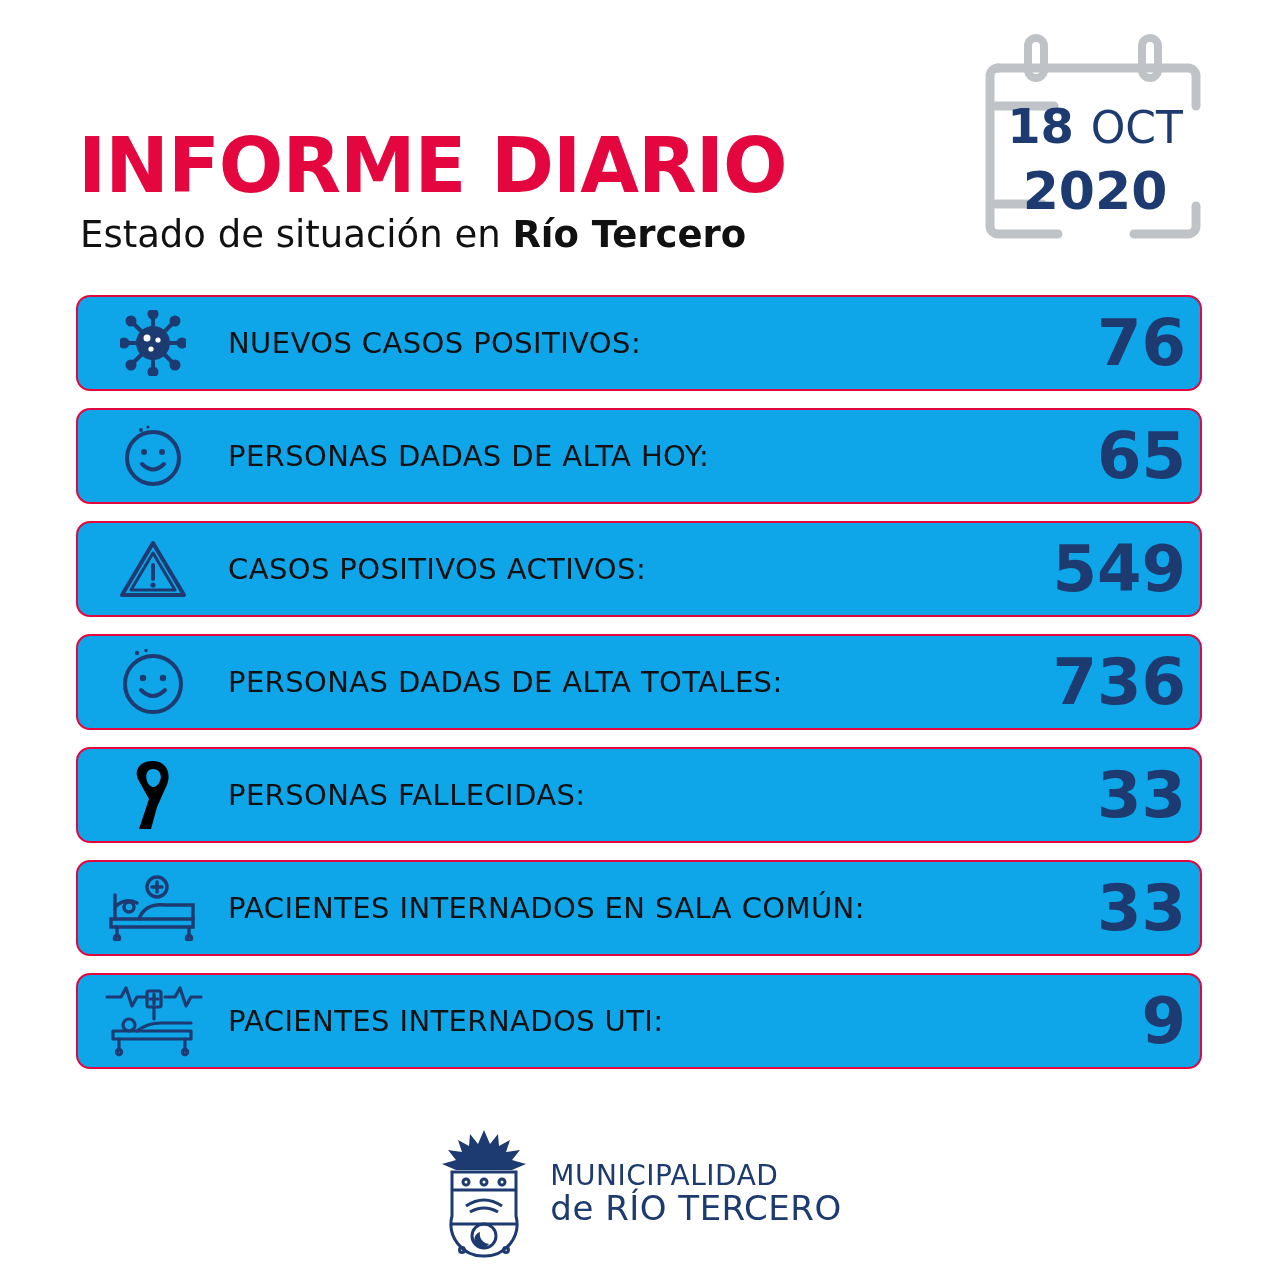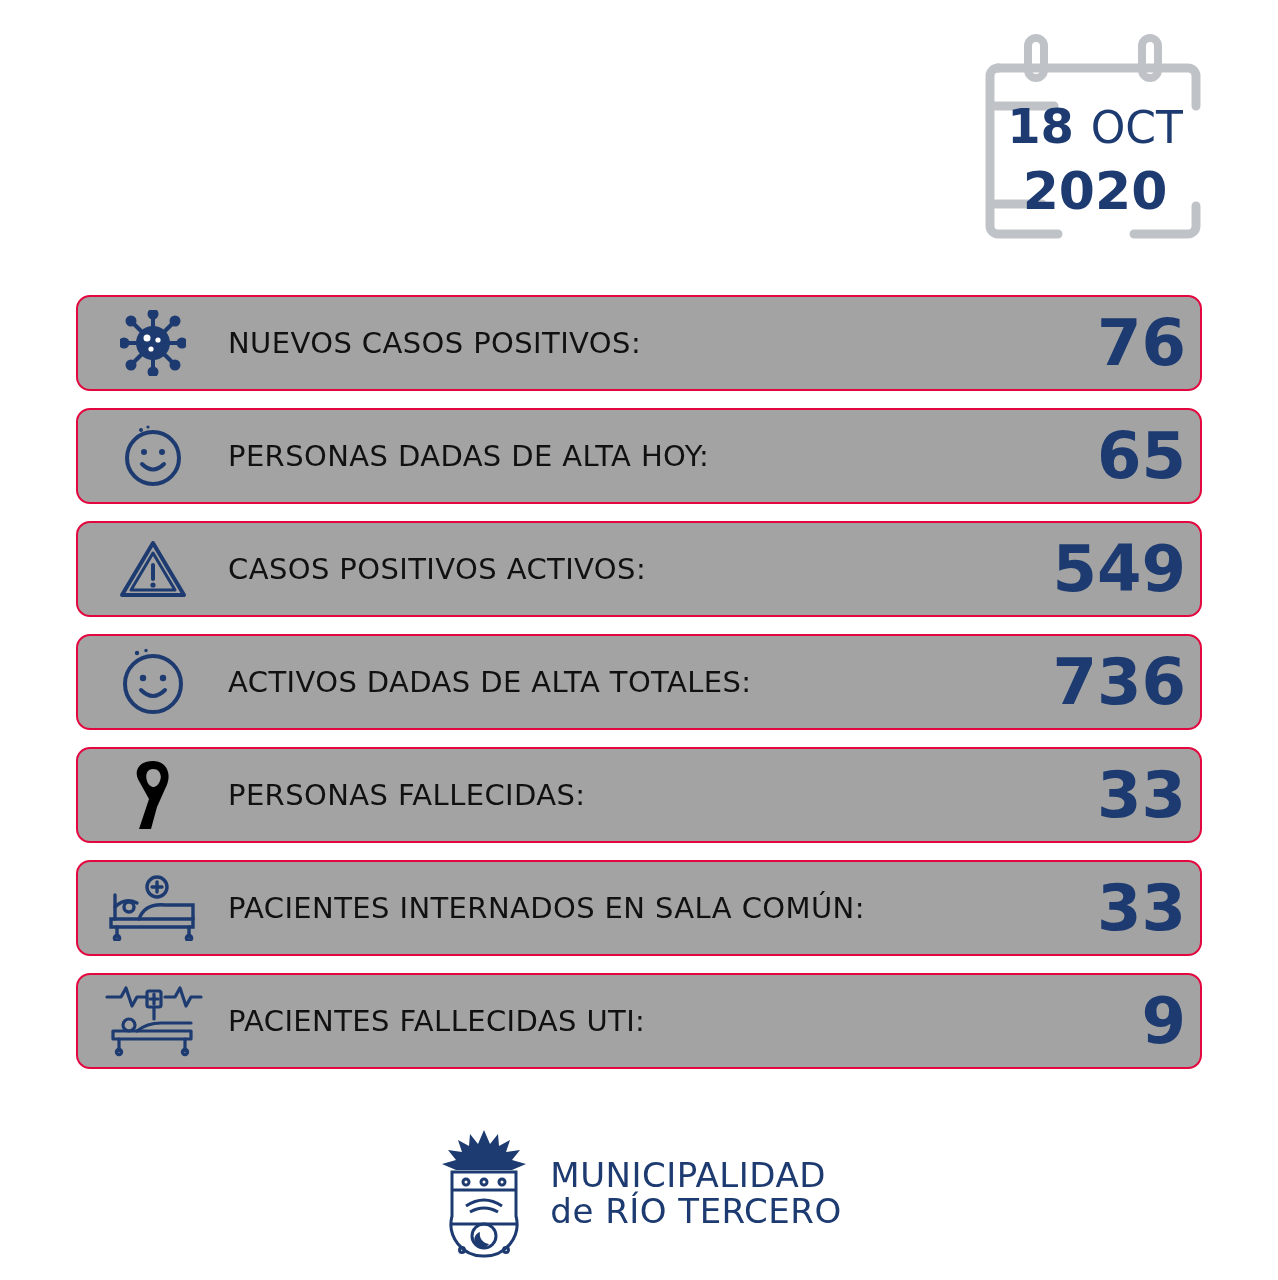--- a/index.html
+++ b/index.html
@@ -94,21 +94,21 @@
   }
   .stat-row {
     position: relative;
     height: 96px;
     border: 2px solid #e4073f;
     border-radius: 14px;
     margin-bottom: 17px;
     display: flex;
     align-items: center;
     box-sizing: border-box;
-    background: #a3a3a3;
+    background: #0ea5e9;
   }
   .icon-cell {
     width: 150px;
     min-width: 150px;
     height: 96px;
     display: flex;
     align-items: center;
     justify-content: center;
   }
   .label-cell {
@@ -144,37 +144,43 @@
   }
   .crest {
     width: 96px;
     height: 132px;
   }
   .footer-text {
     line-height: 1.05;
   }
   .footer-line1 {
     font-family: "DejaVu Sans", sans-serif;
-    font-size: 34px;
+    font-size: 28px;
     color: #1d3b70;
     letter-spacing: 0.5px;
   }
   .footer-line2 {
     font-family: "DejaVu Sans", sans-serif;
     font-size: 34px;
     font-weight: normal;
     color: #1d3b70;
     letter-spacing: 0.5px;
   }
 </style>
 </head>
 <body>
 
 <div class="header">
 
+  <div class="title-block">
+    <h1 class="main-title">INFORME DIARIO</h1>
+    <div class="subtitle">
+      <span>Estado de situación en </span><span class="city">Río Tercero</span>
+    </div>
+  </div>
 
   <div class="calendar">
     <svg width="222" height="232" viewBox="0 0 222 232">
 
       <rect x="44" y="4" width="16" height="40" rx="8" fill="none" stroke="#bfc3c7" stroke-width="8"></rect>
       <rect x="158" y="4" width="16" height="40" rx="8" fill="none" stroke="#bfc3c7" stroke-width="8"></rect>
 
       <path d="M14 34 h190 a8 8 0 0 1 8 8 v30" fill="none" stroke="#bfc3c7" stroke-width="9" stroke-linecap="round"></path>
       <path d="M14 34 a8 8 0 0 0 -8 8 v150 a8 8 0 0 0 8 8 h60" fill="none" stroke="#bfc3c7" stroke-width="9" stroke-linecap="round"></path>
       <path d="M150 200 h54 a8 8 0 0 0 8 -8 v-20" fill="none" stroke="#bfc3c7" stroke-width="9" stroke-linecap="round"></path>
@@ -256,21 +262,21 @@
     <div class="icon-cell">
       <svg width="68" height="68" viewBox="0 0 68 68">
         <circle cx="34" cy="36" r="28" fill="none" stroke="#1d3b70" stroke-width="4"></circle>
         <circle cx="24" cy="30" r="3.2" fill="#1d3b70"></circle>
         <circle cx="44" cy="30" r="3.2" fill="#1d3b70"></circle>
         <path d="M22 42 q12 12 24 0" fill="none" stroke="#1d3b70" stroke-width="4" stroke-linecap="round"></path>
         <circle cx="18" cy="5" r="2.2" fill="#1d3b70"></circle>
         <circle cx="27" cy="2.5" r="1.7" fill="#1d3b70"></circle>
       </svg>
     </div>
-    <div class="label-cell">ACTIVOS DADAS DE ALTA TOTALES:</div>
+    <div class="label-cell">PERSONAS DADAS DE ALTA TOTALES:</div>
     <div class="value-cell">736</div>
   </div>
 
   <div class="stat-row">
     <div class="icon-cell">
       <svg width="52" height="72" viewBox="0 0 52 72">
         <path d="M26 2 C12 2 6 12 12 22 L22 40 L12 70 L24 70 L30 48 L38 30 C46 16 40 2 26 2 Z
                  M26 10 C33 10 36 17 32 24 C28 31 22 28 20 22 C18 16 20 10 26 10 Z" fill="#000000"></path>
       </svg>
     </div>
@@ -314,21 +320,21 @@
           <circle cx="26" cy="40" r="6"></circle>
           <path d="M34 46 q10 -8 24 -8 h30"></path>
           <path d="M10 46 h78 v8 h-78 z"></path>
           <line x1="16" y1="54" x2="16" y2="66"></line>
           <line x1="82" y1="54" x2="82" y2="66"></line>
           <circle cx="16" cy="67" r="2.6"></circle>
           <circle cx="82" cy="67" r="2.6"></circle>
         </g>
       </svg>
     </div>
-    <div class="label-cell">PACIENTES FALLECIDAS UTI:</div>
+    <div class="label-cell">PACIENTES INTERNADOS UTI:</div>
     <div class="value-cell">9</div>
   </div>
 
 </div>
 
 <div class="footer">
   <svg class="crest" viewBox="0 0 96 132">
     <g fill="#1d3b70">
       <path d="M48 2 L54 16 L62 6 L63 18 L74 12 L70 24 L84 22 L76 32 L90 36 L76 42 L48 42 L20 42 L6 36 L20 32 L12 22 L26 24 L22 12 L33 18 L34 6 L42 16 Z"></path>
     </g>

